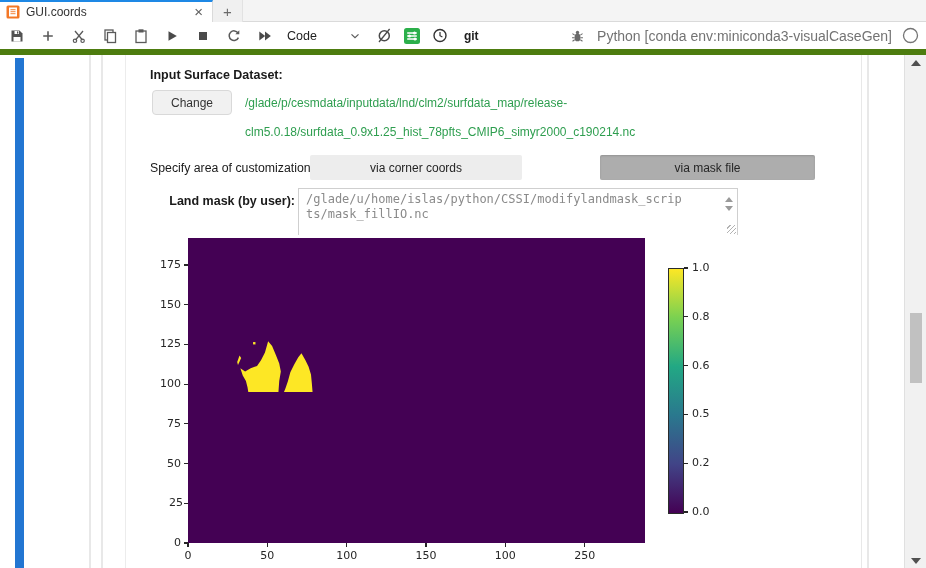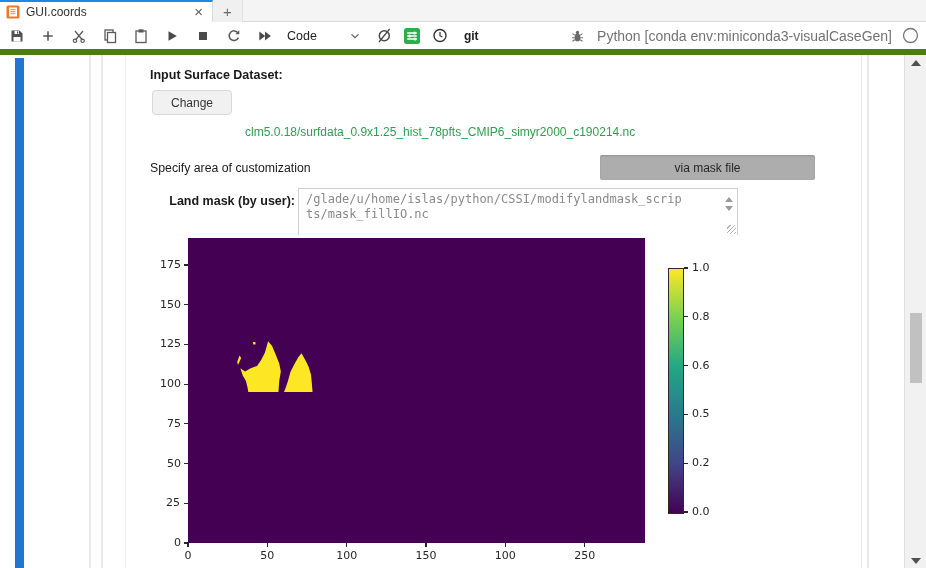--- a/index.html
+++ b/index.html
@@ -189,40 +189,42 @@
     <div class="vline" style="left:89px;width:2px"></div>
     <div class="vline" style="left:101px;width:2px"></div>
     <div class="vline" style="left:125px;width:1px;background:#ececec"></div>
     <div class="vline" style="left:861px;width:1px"></div>
     <div class="vline" style="left:867px;width:2px"></div>
 
     <div class="lbl bold" style="left:150px;top:13px">Input Surface Dataset:</div>
 
     <div class="btn" style="left:152px;top:35px;width:80px;height:25px">Change</div>
 
+    <div class="greenpath" style="left:245px;top:41px">/glade/p/cesmdata/inputdata/lnd/clm2/surfdata_map/release-</div>
     <div class="greenpath" style="left:245px;top:70px">clm5.0.18/surfdata_0.9x1.25_hist_78pfts_CMIP6_simyr2000_c190214.nc</div>
 
     <div class="lbl" style="left:150px;top:106px;font-size:12.3px">Specify area of customization</div>
+    <div class="toggle unsel" style="left:310px;top:100px;width:212px;height:25px">via corner coords</div>
     <div class="toggle sel" style="left:556px;top:100px;width:215px;height:25px">via mask file</div>
 
     <div class="lbl bold" style="left:150px;top:139px;width:145px;text-align:right">Land mask (by user):</div>
     <div class="ta">
       <div class="ta-text">/glade/u/home/islas/python/CSSI/modifylandmask_scripts/mask_fillIO.nc</div>
       <span class="ta-up"></span>
       <span class="ta-down"></span>
       <span class="ta-grip"></span>
     </div>
 
     <div class="figure">
       <div class="plotarea" id="plot-area" style="background: rgb(68, 1, 84);"></div>
       <div class="cbar" id="colorbar" style="background: linear-gradient(to top, rgb(68, 1, 84), rgb(65, 68, 135), rgb(42, 120, 142), rgb(34, 168, 132), rgb(122, 209, 81), rgb(253, 231, 37));"></div>
     <div class="tickmark" style="left: 34px; top: 307.4px; width: 4px; height: 1.2px;"></div>
         <div class="ticklab" style="left: 0px; top: 301px; width: 31px; text-align: right;">0</div>
         <div class="tickmark" style="left: 34px; top: 267.686px; width: 4px; height: 1.2px;"></div>
-        <div class="ticklab" style="left: 16px; top: 261.286px; width: 31px; ">25</div>
+        <div class="ticklab" style="left: 2px; top: 261.286px; width: 31px; text-align: right;">25</div>
         <div class="tickmark" style="left: 34px; top: 227.973px; width: 4px; height: 1.2px;"></div>
         <div class="ticklab" style="left: 0px; top: 221.573px; width: 31px; text-align: right;">50</div>
         <div class="tickmark" style="left: 34px; top: 188.259px; width: 4px; height: 1.2px;"></div>
         <div class="ticklab" style="left: 0px; top: 181.859px; width: 31px; text-align: right;">75</div>
         <div class="tickmark" style="left: 34px; top: 148.546px; width: 4px; height: 1.2px;"></div>
         <div class="ticklab" style="left: 0px; top: 142.146px; width: 31px; text-align: right;">100</div>
         <div class="tickmark" style="left: 34px; top: 108.832px; width: 4px; height: 1.2px;"></div>
         <div class="ticklab" style="left: 0px; top: 102.432px; width: 31px; text-align: right;">125</div>
         <div class="tickmark" style="left: 34px; top: 69.1188px; width: 4px; height: 1.2px;"></div>
         <div class="ticklab" style="left: 0px; top: 62.7188px; width: 31px; text-align: right;">150</div>

